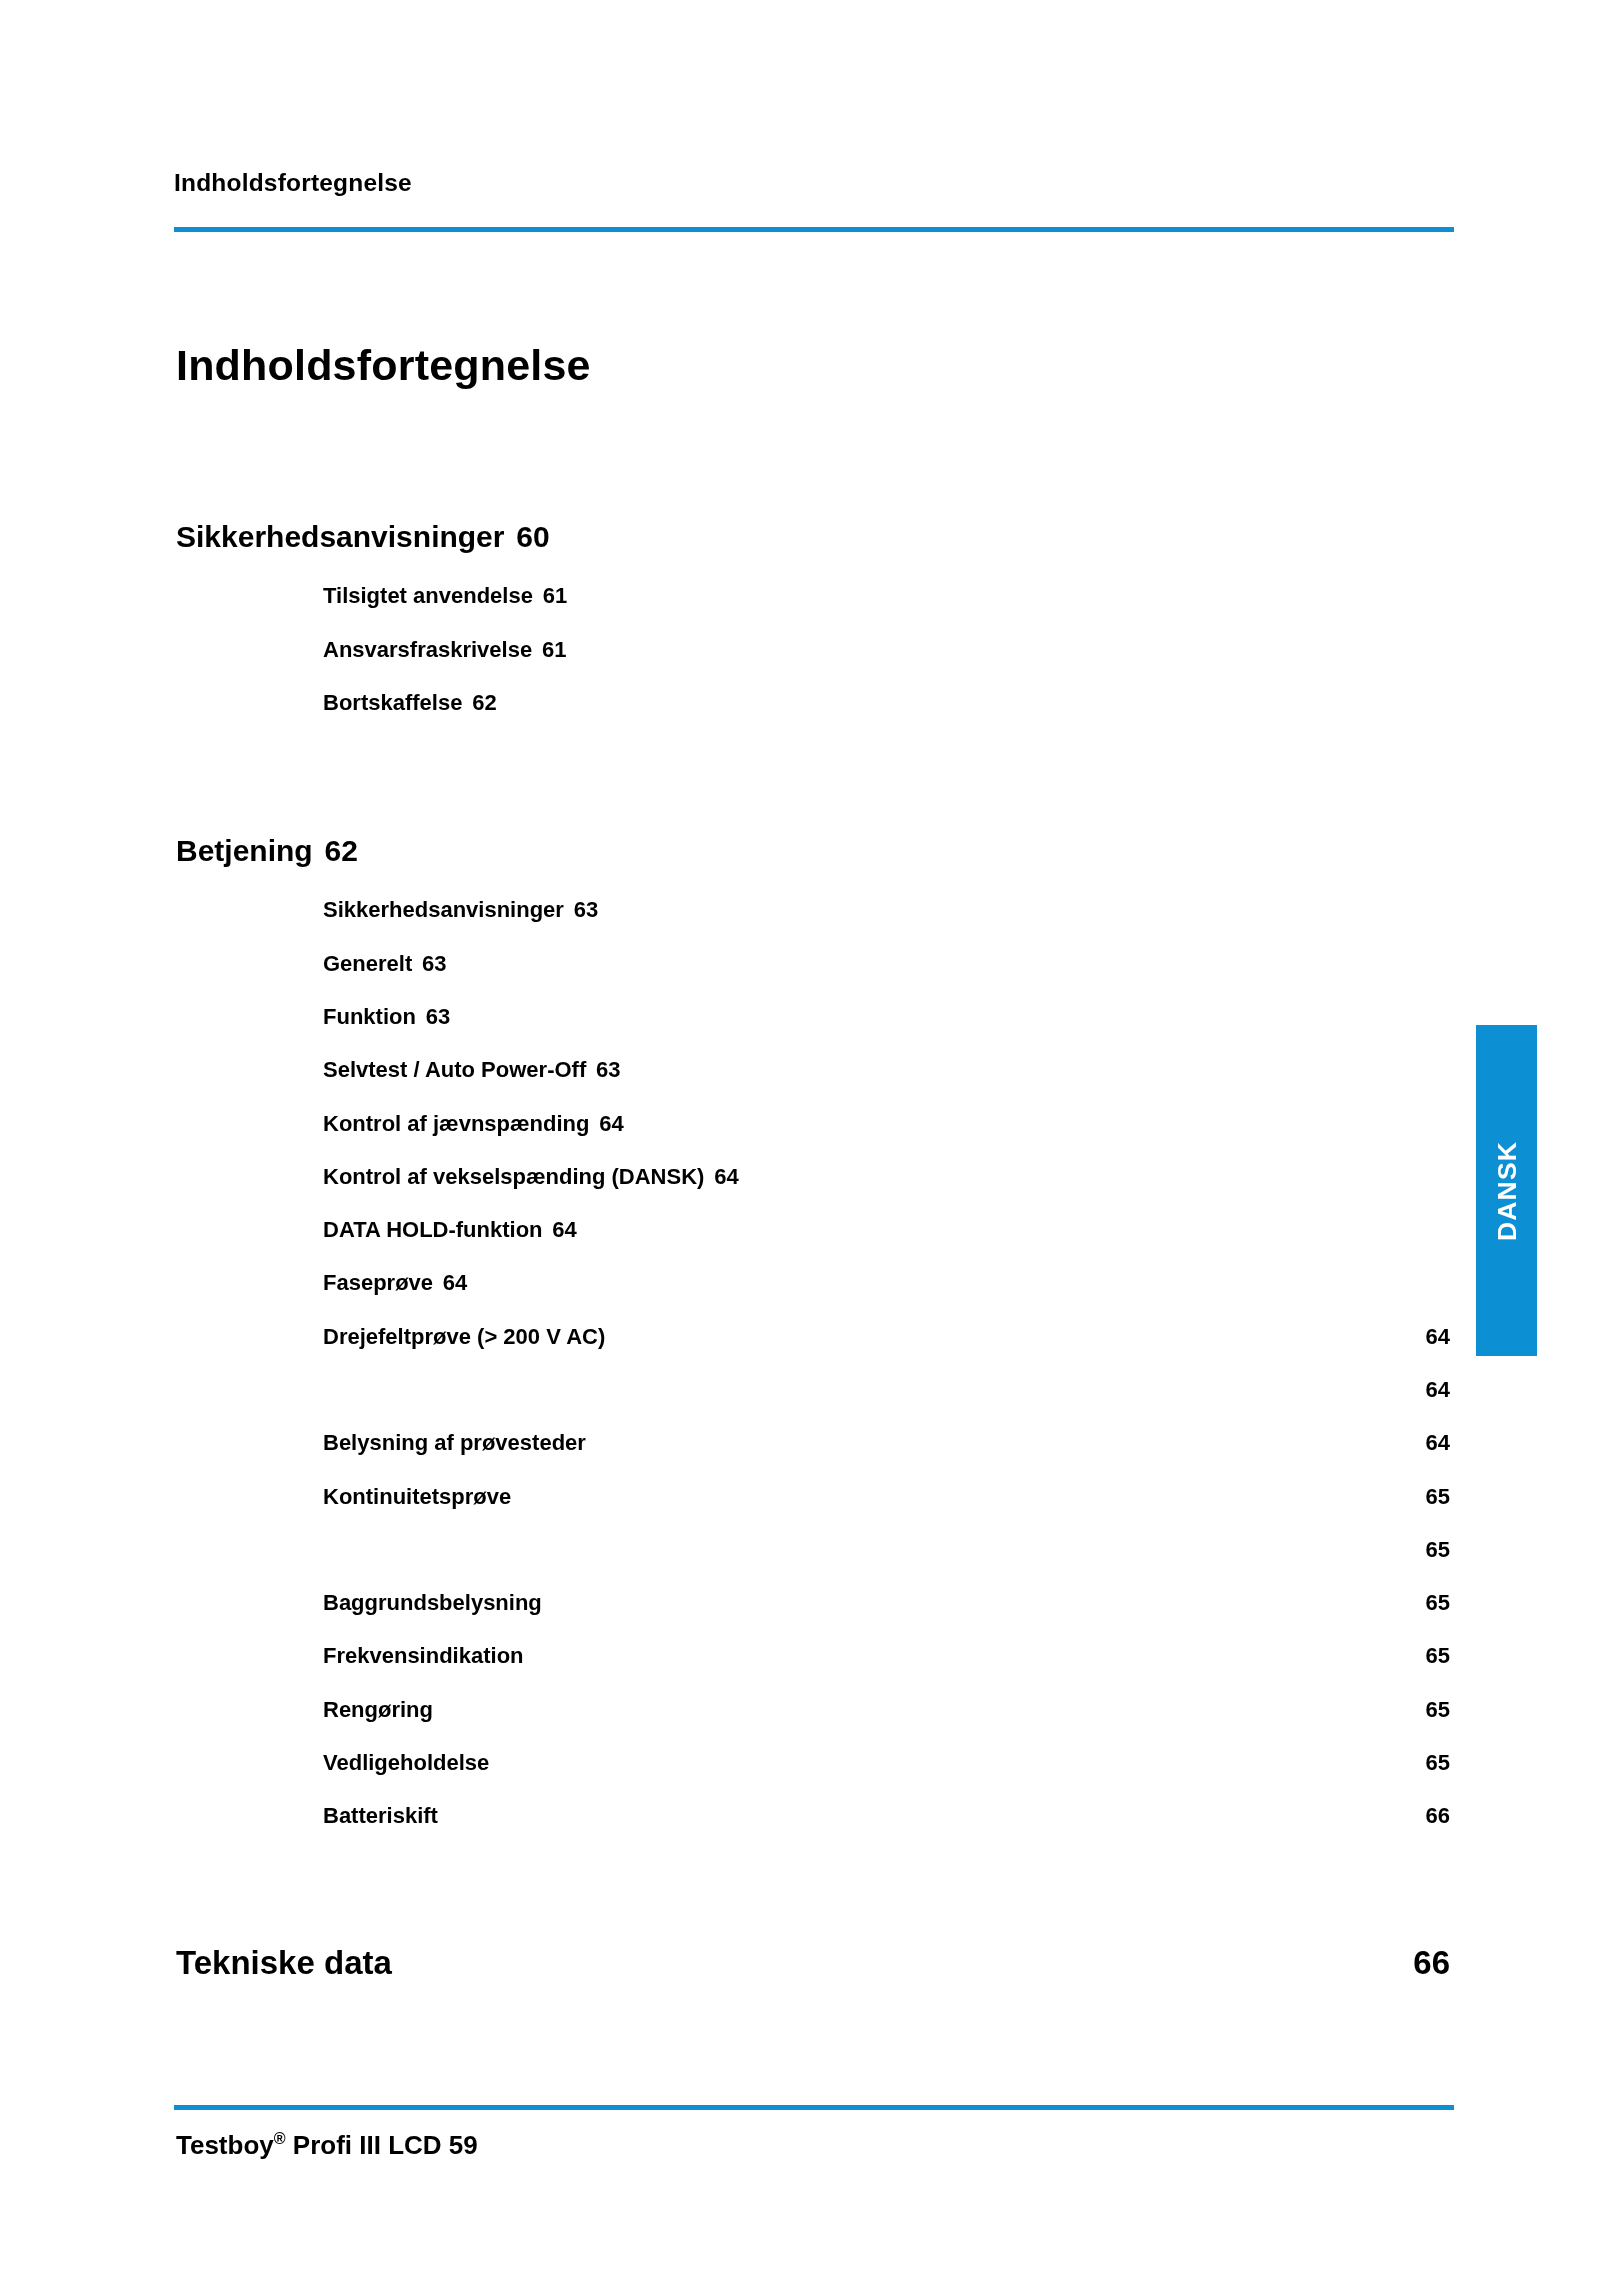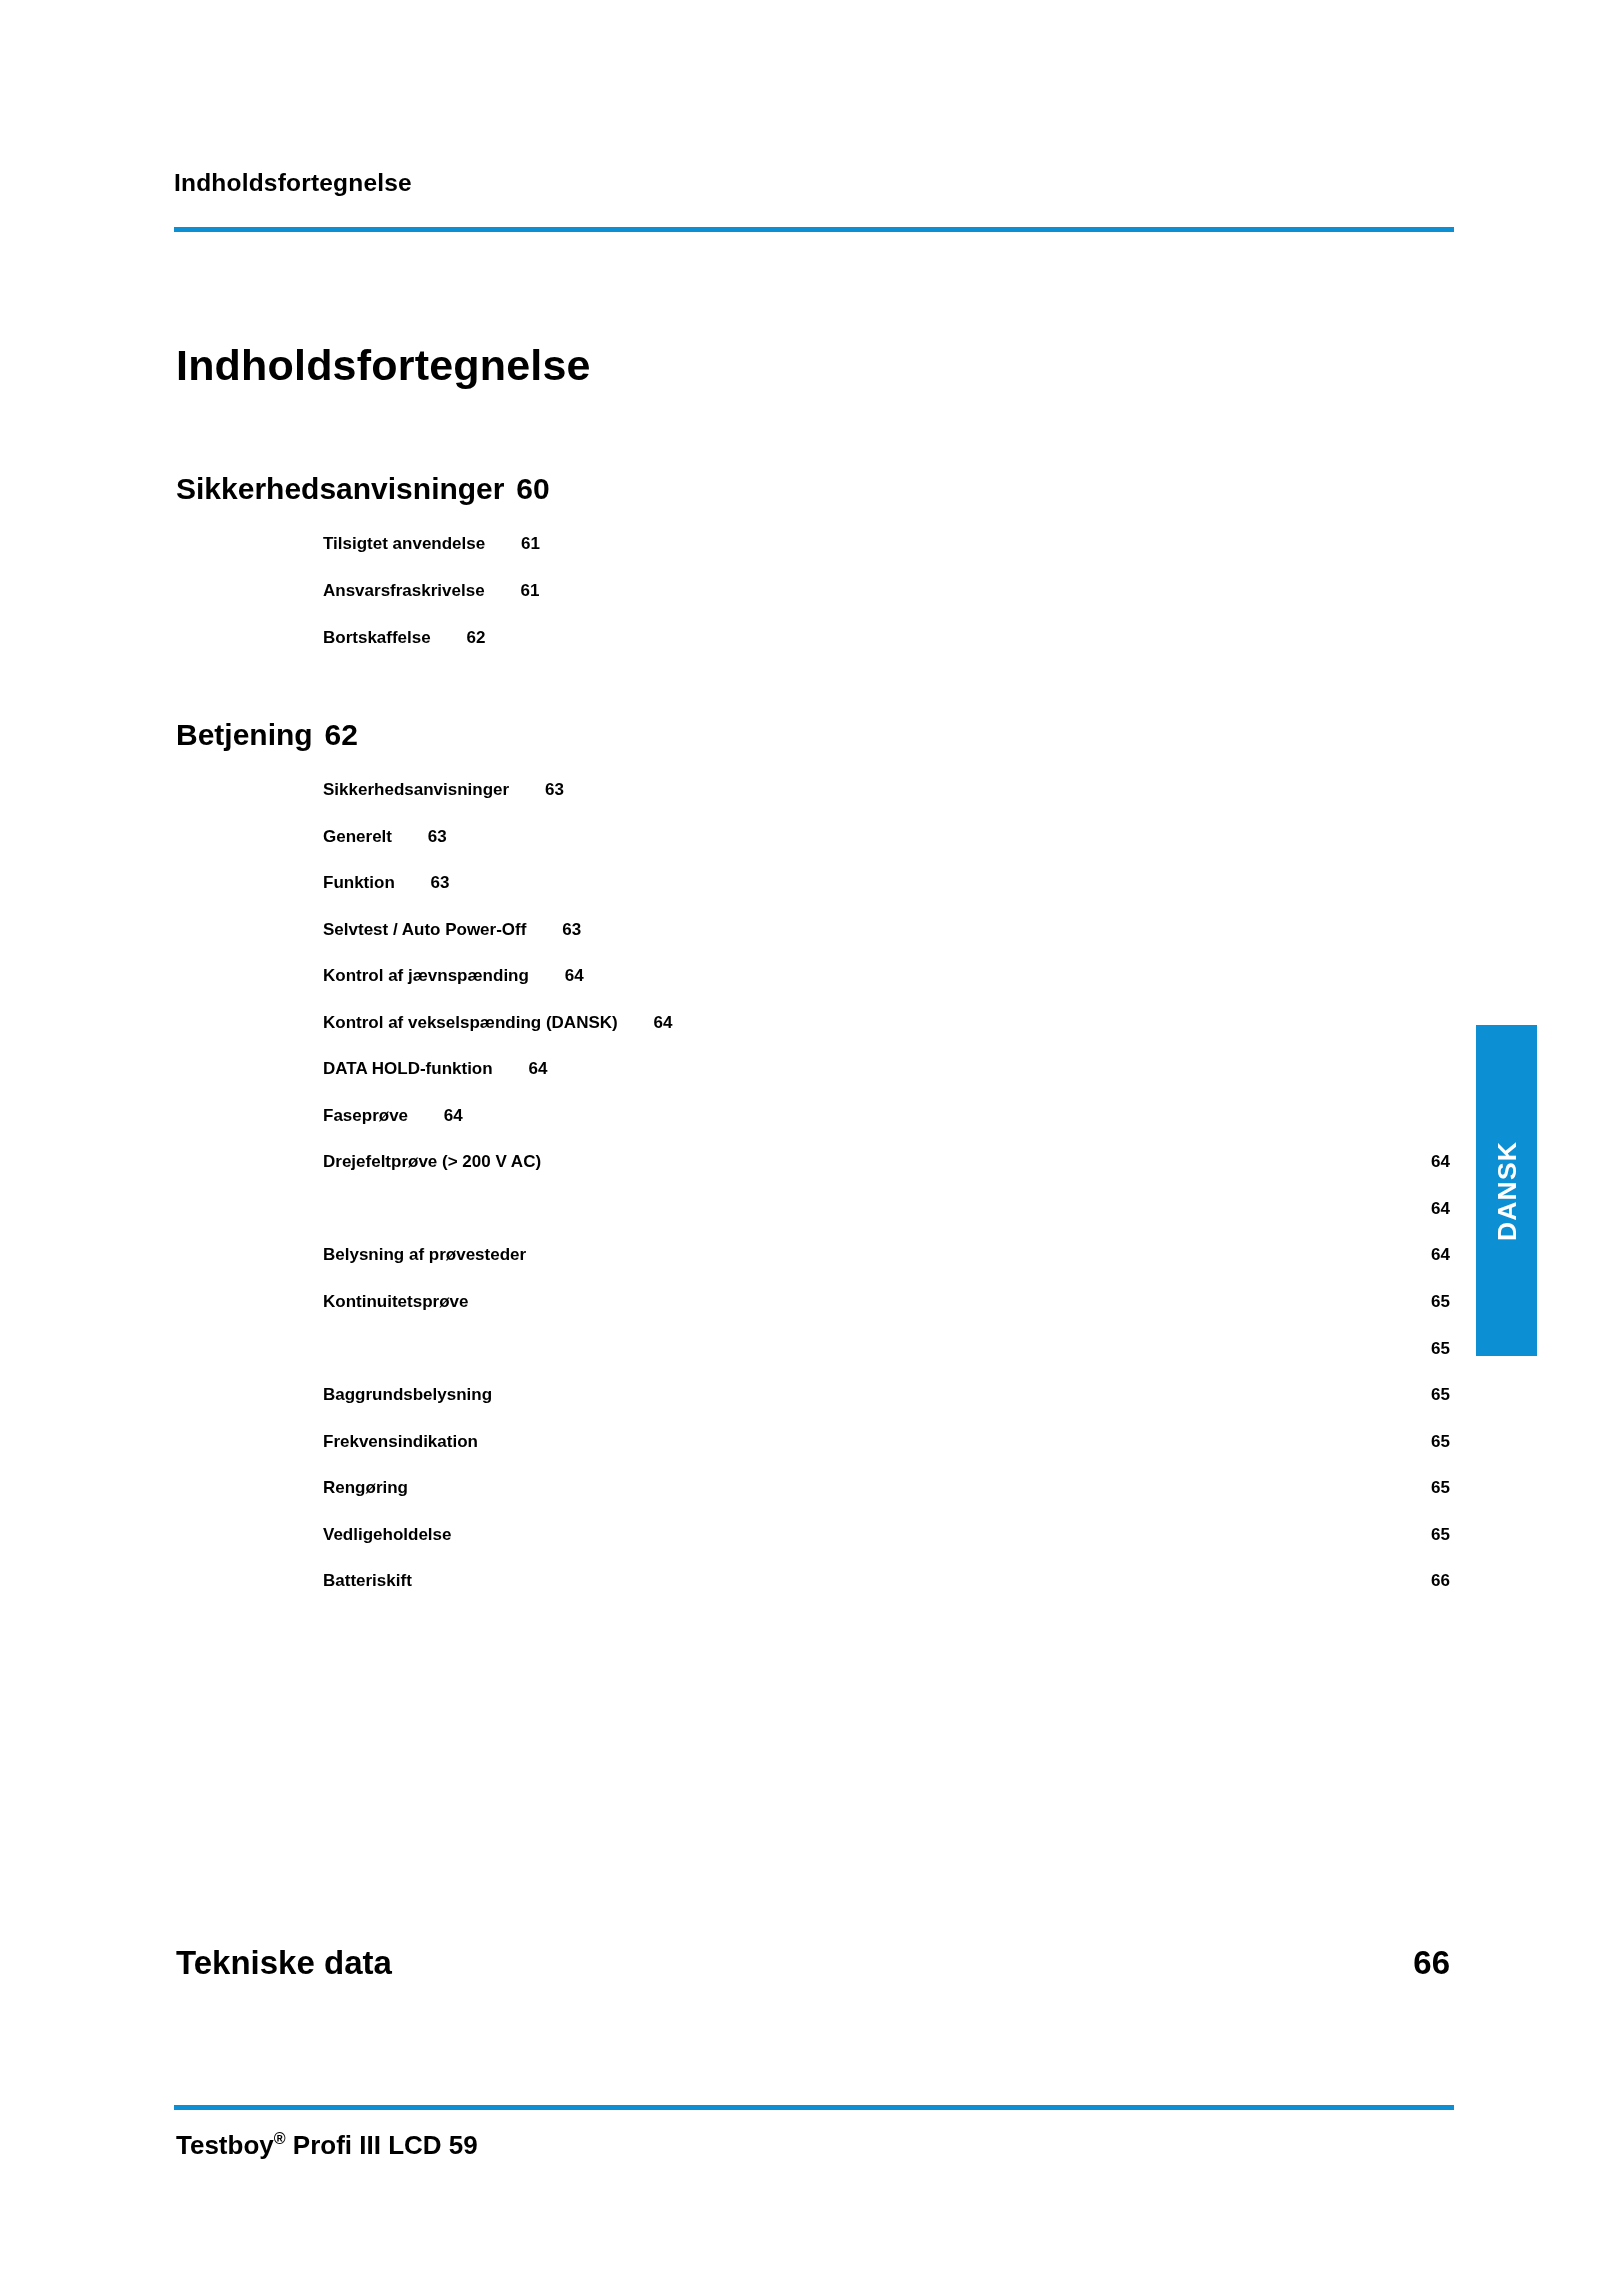--- a/index.html
+++ b/index.html
@@ -66,31 +66,30 @@
 
   .toc-l1 {
     display: flex;
     align-items: baseline;
     font-size: 30px;
     font-weight: bold;
     margin-top: 29px;
     margin-bottom: 15.7px;
   }
   .toc-l1 .lbl { white-space: pre; }
-  .toc-l1 .pg-inline { margin-left: 11.8px; }
+  .toc-l1 .pg-inline { margin-left: 11.8px; margin-top: 48px; }
 
   .toc-l2 {
     display: flex;
     align-items: baseline;
-    font-size: 17px;
+    font-size: 22px;
     font-weight: bold;
     margin: 0 0 0 147px;
     padding: 11.8px 0;
     line-height: 1.35;
-    gap: 26px;
   }
   .toc-l2 .lbl { white-space: pre-wrap; max-width: 745px; }
   .toc-l2 .pg-inline { margin-left: 9.8px; text-align: center; }
   .toc-l2 .spacer { flex: 1 1 auto; }
   .toc-l2 .pg-right { margin-left: 9.8px; min-width: 45px; text-align: right; }
 
   .toc-l2.two-line .lbl { display: block; }
 
   .group-gap { height: 27.4px; }
 

